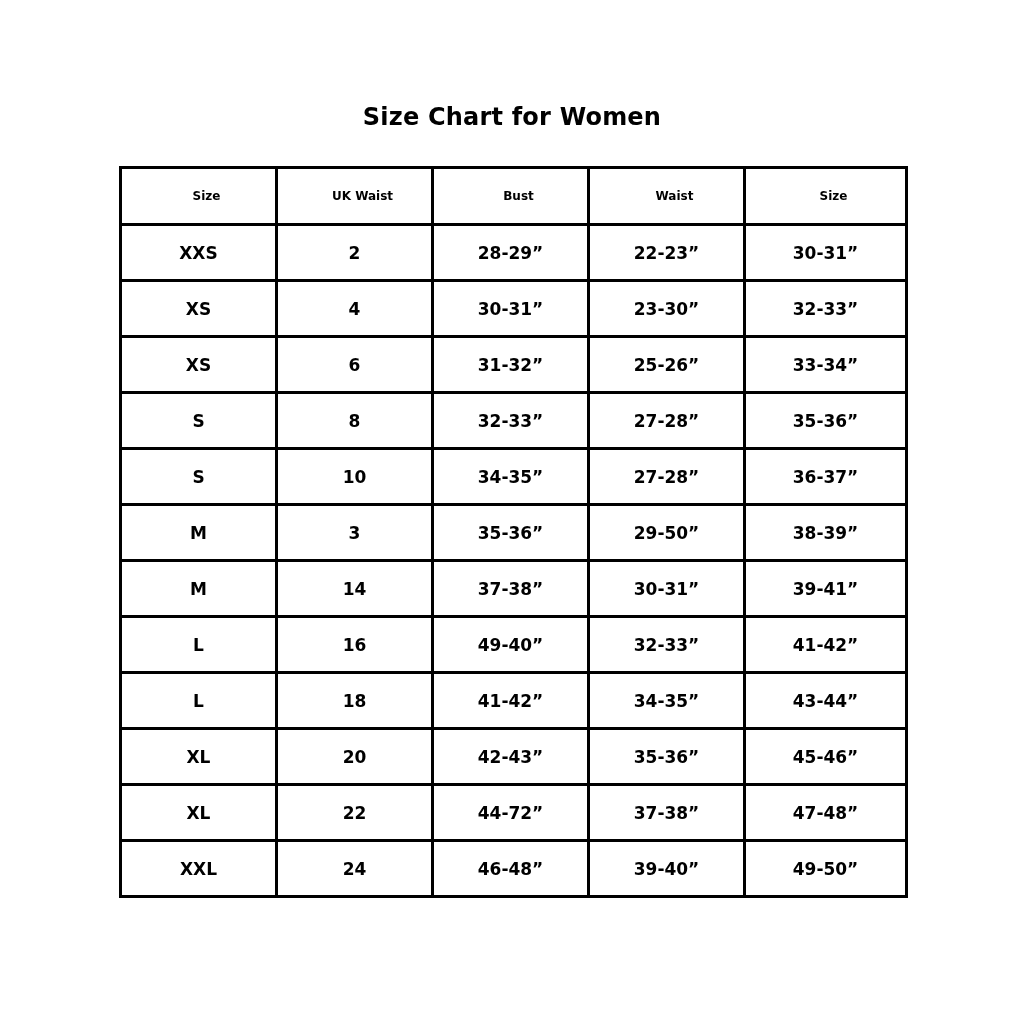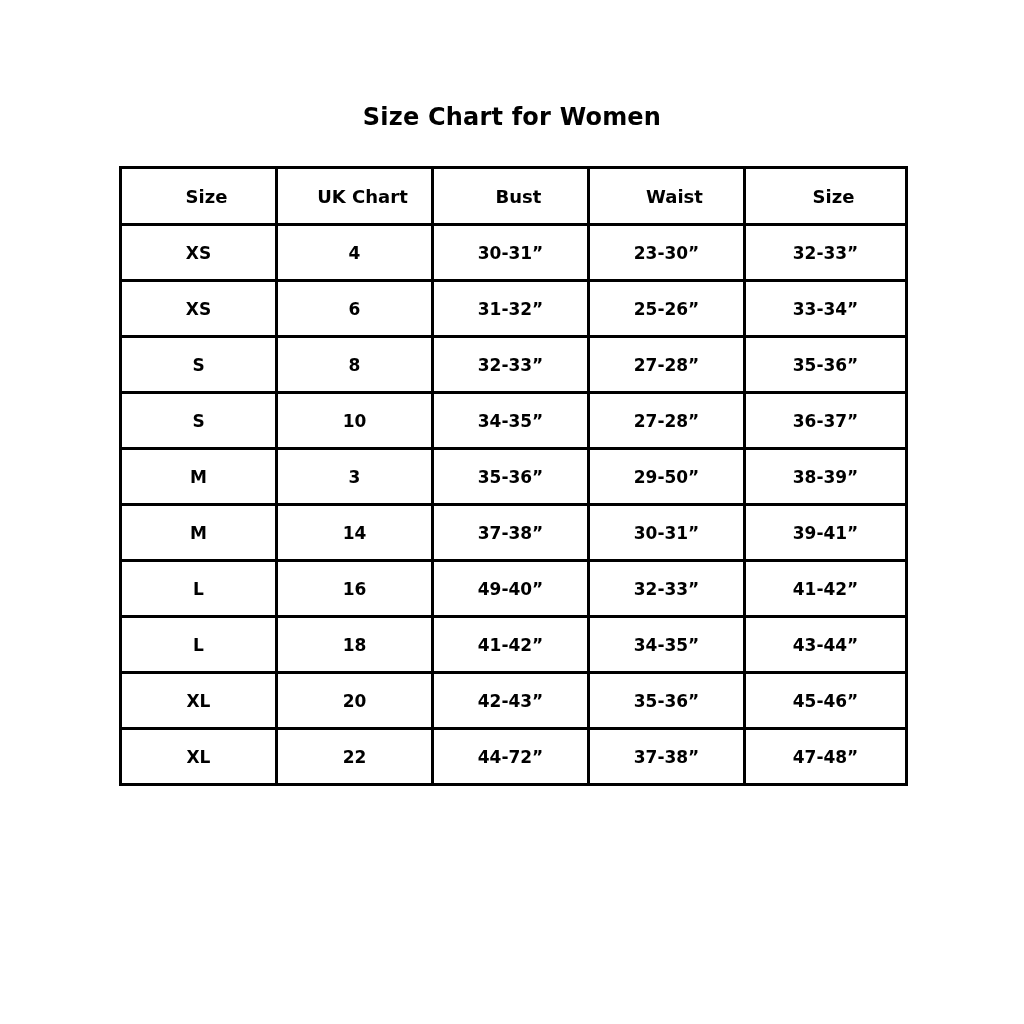--- a/index.html
+++ b/index.html
@@ -46,21 +46,21 @@
     border: 3px solid #000000;
     text-align: center;
     vertical-align: middle;
     font-weight: bold;
     font-size: 17px;
     height: 56px;
     padding: 0;
     box-sizing: border-box;
   }
   table.size-chart thead th {
-    font-size: 18px;
+    font-size: 12px;
     height: 57px;
     padding-left: 16px;
   }
   table.size-chart col.c0 { width: 156px; }
   table.size-chart col.c1 { width: 156px; }
   table.size-chart col.c2 { width: 156px; }
   table.size-chart col.c3 { width: 156px; }
   table.size-chart col.c4 { width: 162px; }
 </style>
 </head>
@@ -75,27 +75,34 @@
       <colgroup>
         <col class="c0">
           <col class="c1">
           <col class="c2">
           <col class="c3">
           <col class="c4">
       </colgroup>
       <thead>
         <tr>
           <th>Size</th>
-          <th>UK Chart</th>
+          <th>UK Waist</th>
           <th>Bust</th>
           <th>Waist</th>
           <th>Size</th>
         </tr>
       </thead>
       <tbody>
+        <tr>
+          <td>XXS</td>
+          <td>2</td>
+          <td>28-29”</td>
+          <td>22-23”</td>
+          <td>30-31”</td>
+        </tr>
         <tr>
           <td>XS</td>
           <td>4</td>
           <td>30-31”</td>
           <td>23-30”</td>
           <td>32-33”</td>
         </tr>
         <tr>
           <td>XS</td>
           <td>6</td>
@@ -152,17 +159,24 @@
           <td>35-36”</td>
           <td>45-46”</td>
         </tr>
         <tr>
           <td>XL</td>
           <td>22</td>
           <td>44-72”</td>
           <td>37-38”</td>
           <td>47-48”</td>
         </tr>
+        <tr>
+          <td>XXL</td>
+          <td>24</td>
+          <td>46-48”</td>
+          <td>39-40”</td>
+          <td>49-50”</td>
+        </tr>
       </tbody>
     </table>
   </div>
 
 </div>
 
 </body></html>

